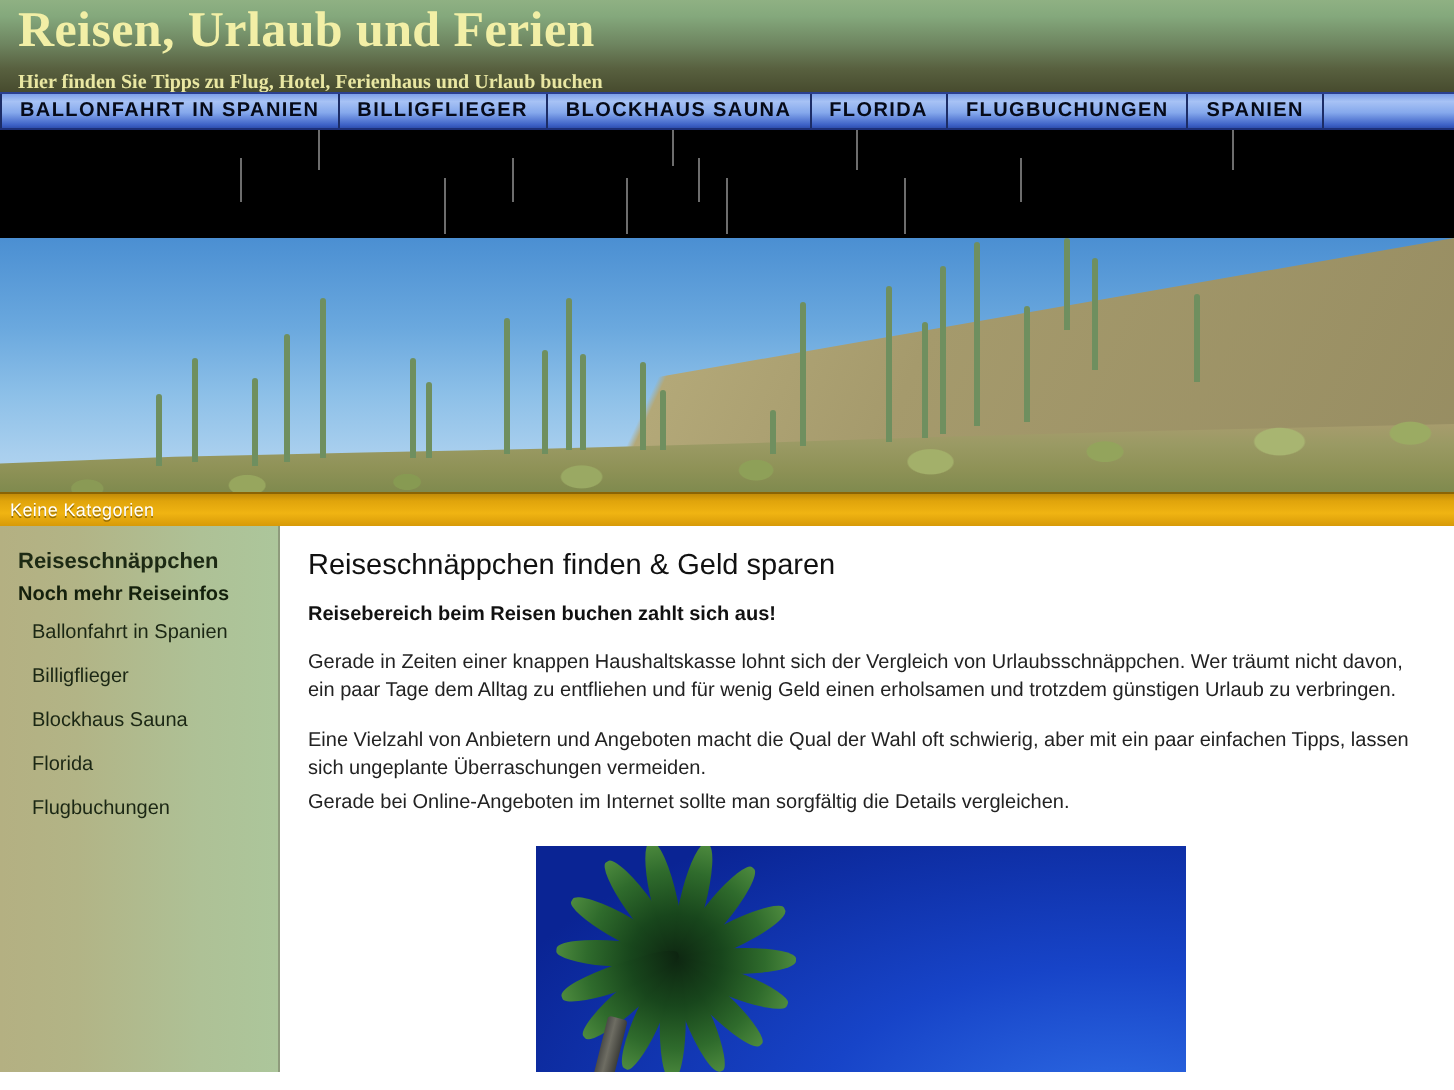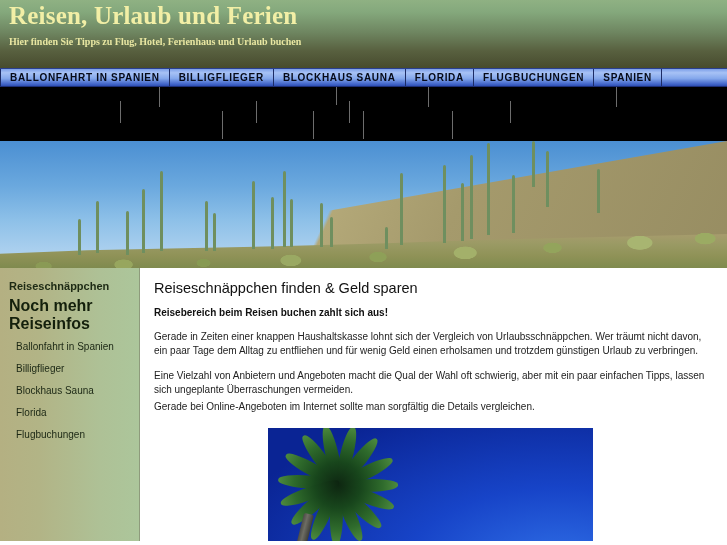--- a/index.html
+++ b/index.html
@@ -9,21 +9,21 @@
     overflow: hidden;
     background: #ffffff;
     font-family: "Liberation Sans", sans-serif;
   }
 
   #page { position: relative; width: 727px; height: 545px; overflow: hidden; background:#fff; }
 
   
   .header {
     position: relative;
-    width: 727px; height: 68px;
+    width: 727px; height: 46px;
     background: linear-gradient(to bottom, #8fb183 0%, #84a87c 18%, #6e8560 48%, #58603f 75%, #474b2e 100%);
     overflow: hidden;
   }
   .site-title {
     position: absolute; left: 9px; top: 2px;
     font-family: "Liberation Serif", serif;
     font-size: 25px; font-weight: bold;
     color: #f2efa6;
     letter-spacing: 0.2px;
     white-space: nowrap;
@@ -146,21 +146,21 @@
   }
   .sb-heading {
     font-size: 11px; font-weight: bold; color: #1d2a14;
     margin: 2px 0 5px 0;
   }
   .sb-text {
     font-size: 10px; color: #23301a; line-height: 13.5px;
     margin: 0 0 12px 0;
   }
   .sb-heading2 {
-    font-size: 16px; font-weight: bold; color: #14200c;
+    font-size: 10px; font-weight: bold; color: #14200c;
     margin: 2px 0 8px 0;
   }
   .sb-list { list-style: none; margin: 0; padding: 0 0 0 7px; }
   .sb-list li {
     font-size: 10px; color: #1b2714;
     line-height: 12px;
     margin-bottom: 10px;
     cursor: pointer;
     white-space: nowrap;
   }
@@ -277,20 +277,23 @@
     <div class="cactus" style="left:443px; top:24px; height:78px;"></div>
     <div class="cactus" style="left:461px; top:42px; height:58px;"></div>
     <div class="cactus" style="left:470px; top:14px; height:84px;"></div>
     <div class="cactus" style="left:487px; top:2px;  height:92px;"></div>
     <div class="cactus" style="left:512px; top:34px; height:58px;"></div>
     <div class="cactus" style="left:532px; top:0px;  height:46px;"></div>
     <div class="cactus" style="left:546px; top:10px; height:56px;"></div>
     <div class="cactus" style="left:597px; top:28px; height:44px;"></div>
   </div>
 
+  <div class="catbar">
+    <span class="catbar-label">Keine Kategorien</span>
+  </div>
 
   <div class="body-wrap">
 
     <div class="sidebar">
       <div class="sb-heading">Reiseschnäppchen</div>
       <div class="sb-heading2">Noch mehr Reiseinfos</div>
       <ul class="sb-list">
         <li>Ballonfahrt in Spanien</li>
         <li>Billigflieger</li>
         <li>Blockhaus Sauna</li>

